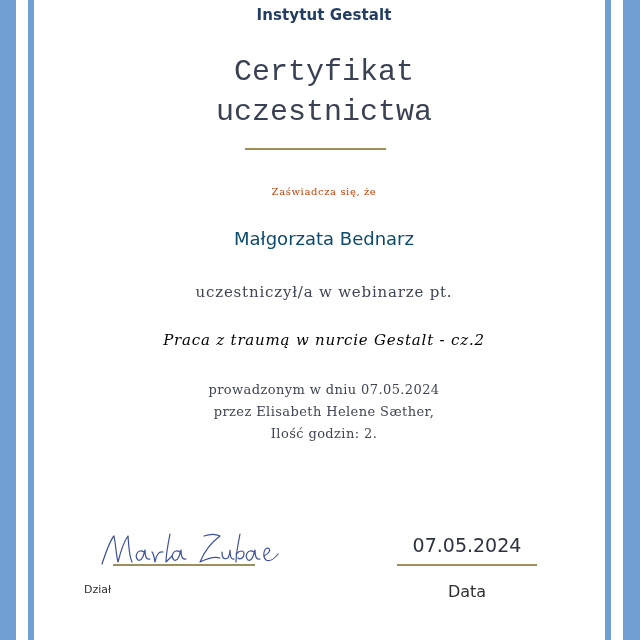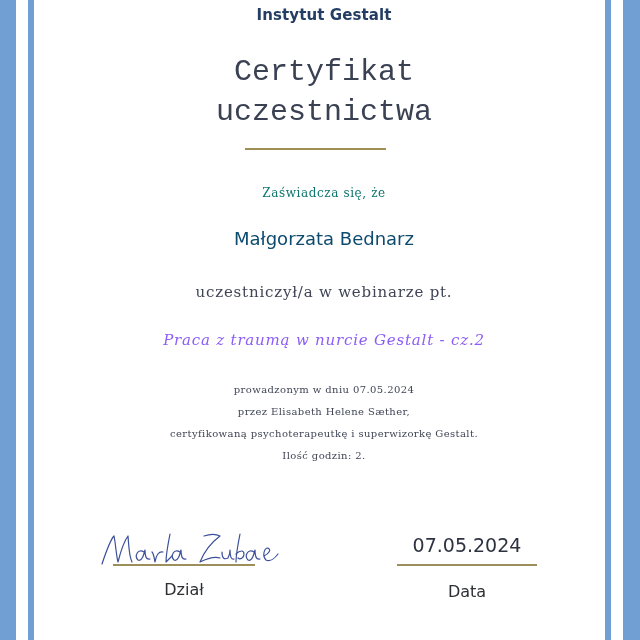--- a/index.html
+++ b/index.html
@@ -24,47 +24,46 @@
     .title {
       top: 52px;
       font-family: Liberation Mono, monospace;
       font-size: 30px; line-height: 40px; color: #3a4153;
     }
     .divider {
       position: absolute; left: 245px; width: 141px; top: 148px; height: 2px;
       background: #a08f54;
     }
     .intro {
-      top: 186px; font-size: 12px; color: #0f766e; letter-spacing: 0.6px;
+      top: 186px; font-size: 10px; color: #c2410c; letter-spacing: 0.6px;
     }
     .recipient {
       top: 228px; font-family: "DejaVu Sans", sans-serif;
       font-size: 18px; color: #0c4a6e;
     }
     .participated {
       top: 283px; font-size: 15px; color: #3f4555; letter-spacing: 0.8px;
     }
     .webinar-title {
-      top: 331px; font-size: 15px; font-style: italic; color: #8b5cf6; letter-spacing: 0.8px;
+      top: 331px; font-size: 15px; font-style: italic; color: #000000; letter-spacing: 0.8px;
     }
     .details {
-      top: 379px; font-size: 10px; line-height: 22px; color: #3f4555; letter-spacing: 0.4px;
+      top: 379px; font-size: 13px; line-height: 22px; color: #3f4555; letter-spacing: 0.4px;
     }
     .signature {
       position: absolute; left: 100px; top: 522px; width: 180px; height: 48px;
     }
     .line {
       position: absolute; height: 2px; background: #9c8f5c;
     }
     .line-left { left: 113px; width: 142px; top: 564px; }
     .line-right { left: 397px; width: 140px; top: 564px; }
     .sig-label {
       position: absolute; left: 84px; width: 200px; top: 580px;
-      text-align: center;
-      font-family: "DejaVu Sans", sans-serif; font-size: 16px; line-height: 19px; color: #2d2f33;
+      font-family: "DejaVu Sans", sans-serif; font-size: 11px; line-height: 19px; color: #2d2f33;
     }
     .date-value {
       position: absolute; left: 397px; width: 140px; top: 534px; text-align: center;
       font-family: "DejaVu Sans", sans-serif; font-size: 19px; color: #2d3240;
     }
     .date-label {
       position: absolute; left: 397px; width: 140px; top: 582px; text-align: center;
       font-family: "DejaVu Sans", sans-serif; font-size: 16px; color: #2d2f33;
     }
   </style>
@@ -86,21 +85,20 @@
 <div class="divider"></div>
 
 <div class="abs intro">Zaświadcza się, że</div>
 <div class="abs recipient">Małgorzata Bednarz</div>
 <div class="abs participated">uczestniczył/a w webinarze pt.</div>
 <div class="abs webinar-title">Praca z traumą w nurcie Gestalt - cz.2</div>
 
 <div class="abs details">
   <div>prowadzonym w dniu 07.05.2024</div>
   <div>przez Elisabeth Helene Sæther,</div>
-  <div>certyfikowaną psychoterapeutkę i superwizorkę Gestalt.</div>
   <div>Ilość godzin: 2.</div>
 </div>
 
 <svg class="signature" viewBox="0 0 180 48">
   <g fill="none" stroke="#3c4f9a" stroke-width="1.2" stroke-linecap="round" stroke-linejoin="round">
     <path d="M2 42 C6 30 10 18 14 14 C16 24 16 32 18 40 C21 28 25 18 28 14 C29 26 29 34 32 40"></path>
     <path d="M44 30 C38 26 34 34 38 38 C42 40 44 32 45 28 C45 34 46 38 50 37"></path>
     <path d="M52 30 C54 32 54 36 55 40 C56 33 59 29 63 30"></path>
     <path d="M70 12 C68 22 66 32 66 40 C68 38 70 36 72 34"></path>
     <path d="M80 30 C74 26 70 34 74 38 C78 40 80 32 81 28 C81 34 82 38 86 37"></path>

